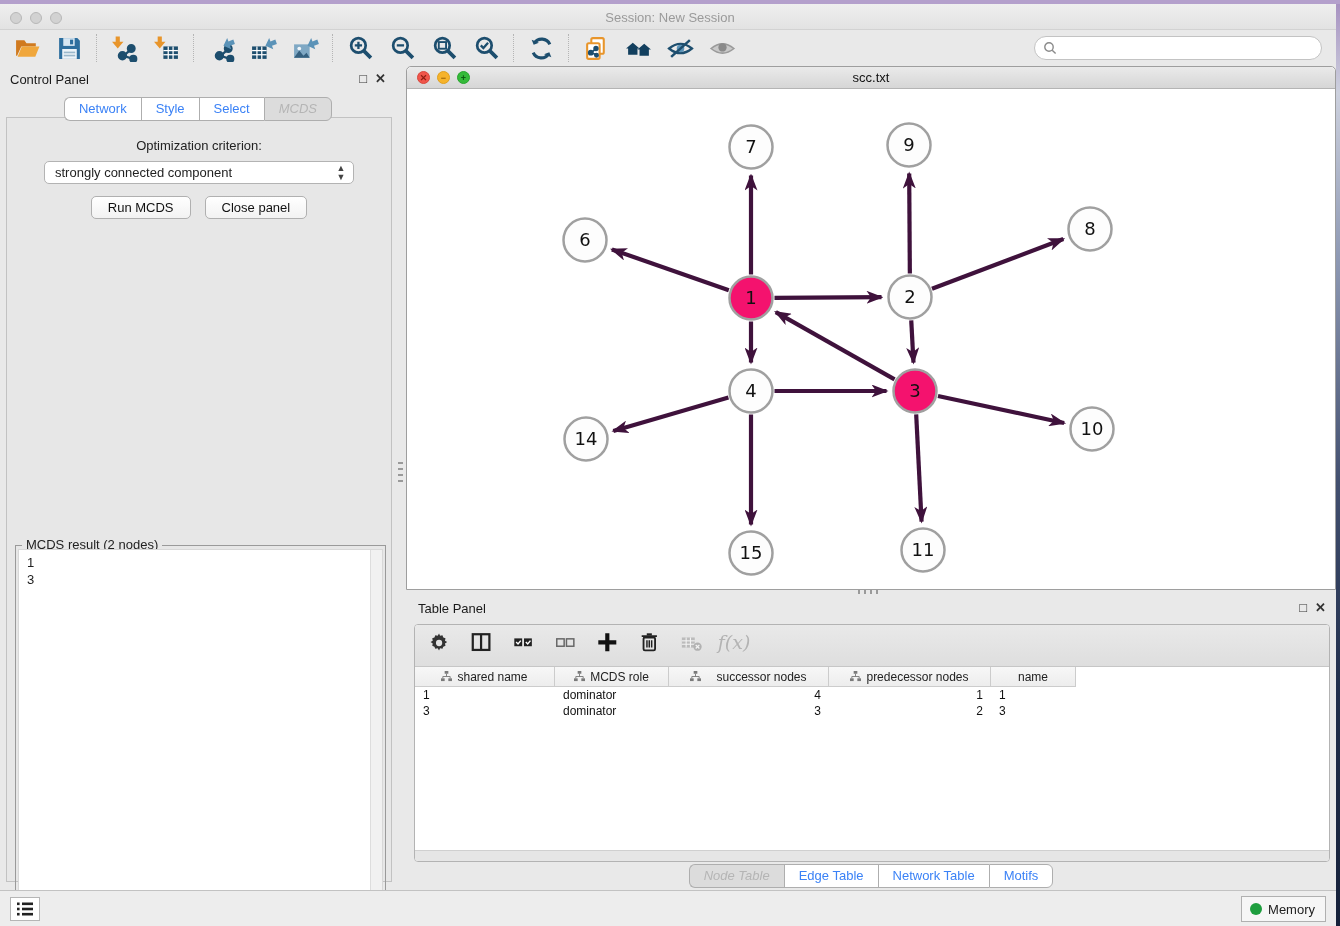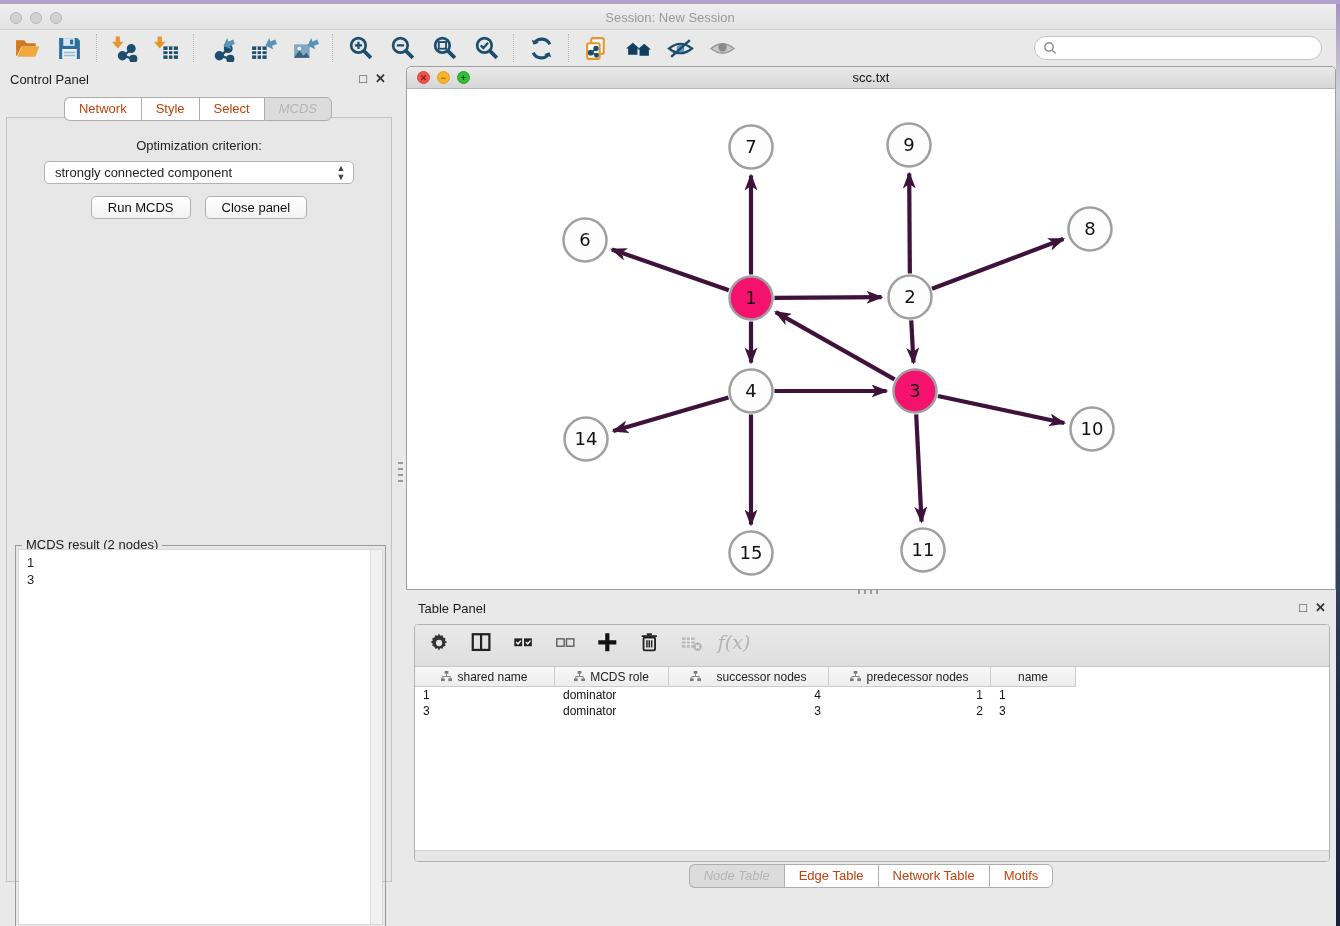--- a/index.html
+++ b/index.html
@@ -30,21 +30,21 @@
 
   
   .cpanel { position:absolute; left:0; top:66px; width:396px; height:824px; }
   .panel-head { position:relative; height:26px; }
   .panel-head .ph-title { position:absolute; left:10px; top:6px; color:#1a1a1a; }
   .ph-btns { position:absolute; right:10px; top:5px; display:flex; gap:8px; }
   .ph-btn { font-size:13px; color:#333; cursor:pointer; line-height:15px; }
   .ph-btn.x { font-weight:bold; }
 
   .tabs-row { position:absolute; left:0; top:31px; width:100%; display:flex; justify-content:center; z-index:2; }
-  .tab { padding:3px 14px 4px; background:#fff; border:1px solid #aeaeae; border-right:none; color:#c2410c; cursor:pointer; }
+  .tab { padding:3px 14px 4px; background:#fff; border:1px solid #aeaeae; border-right:none; color:#3b82f6; cursor:pointer; }
   .tab:first-child { border-radius:6px 0 0 6px; }
   .tab:last-child { border-right:1px solid #aeaeae; border-radius:0 6px 6px 0; }
   .tab.selected { background:#dcdcdc; color:#b5b5b5;font-style:italic; }
 
   .cpanel-box { position:absolute; left:6px; top:51px; width:386px; height:765px;
     border:1px solid #c2c2c2; background:#e7e7e7; }
   .opt-label { text-align:center; margin-top:20px; }
   .selectbox { position:relative; margin:8px auto 0; width:310px; height:23px; background:#fff;
     border:1px solid #b3b3b3; border-radius:5px; display:flex; align-items:center; padding-left:10px; cursor:pointer; }
   .selectbox .stepper { position:absolute; right:6px; top:2px; width:12px; height:18px; color:#444;
@@ -544,13 +544,31 @@
       <div class="tp-bottom-strip"></div>
     </div>
     <div class="tp-tabs" id="tp-tabs">
         <div class="tab selected">Node Table</div>
         <div class="tab">Edge Table</div>
         <div class="tab">Network Table</div>
         <div class="tab">Motifs</div>
       </div>
   </div>
 
+  <div class="statusbar">
+    <div class="sb-listbtn">
+      <svg width="20" height="16" viewBox="0 0 20 16">
+        <g fill="#222">
+          <rect x="2" y="1.5" width="2.6" height="2.6"></rect>
+            <rect x="7" y="1.5" width="11" height="2.6"></rect>
+          <rect x="2" y="6.7" width="2.6" height="2.6"></rect>
+            <rect x="7" y="6.7" width="11" height="2.6"></rect>
+          <rect x="2" y="11.9" width="2.6" height="2.6"></rect>
+            <rect x="7" y="11.9" width="11" height="2.6"></rect>
+        </g>
+      </svg>
+    </div>
+    <div class="memory-btn">
+      <span class="mem-dot" style="background: rgb(30, 158, 62);"></span>
+      <span>Memory</span>
+    </div>
+  </div>
 </div>
 
 </body></html>

